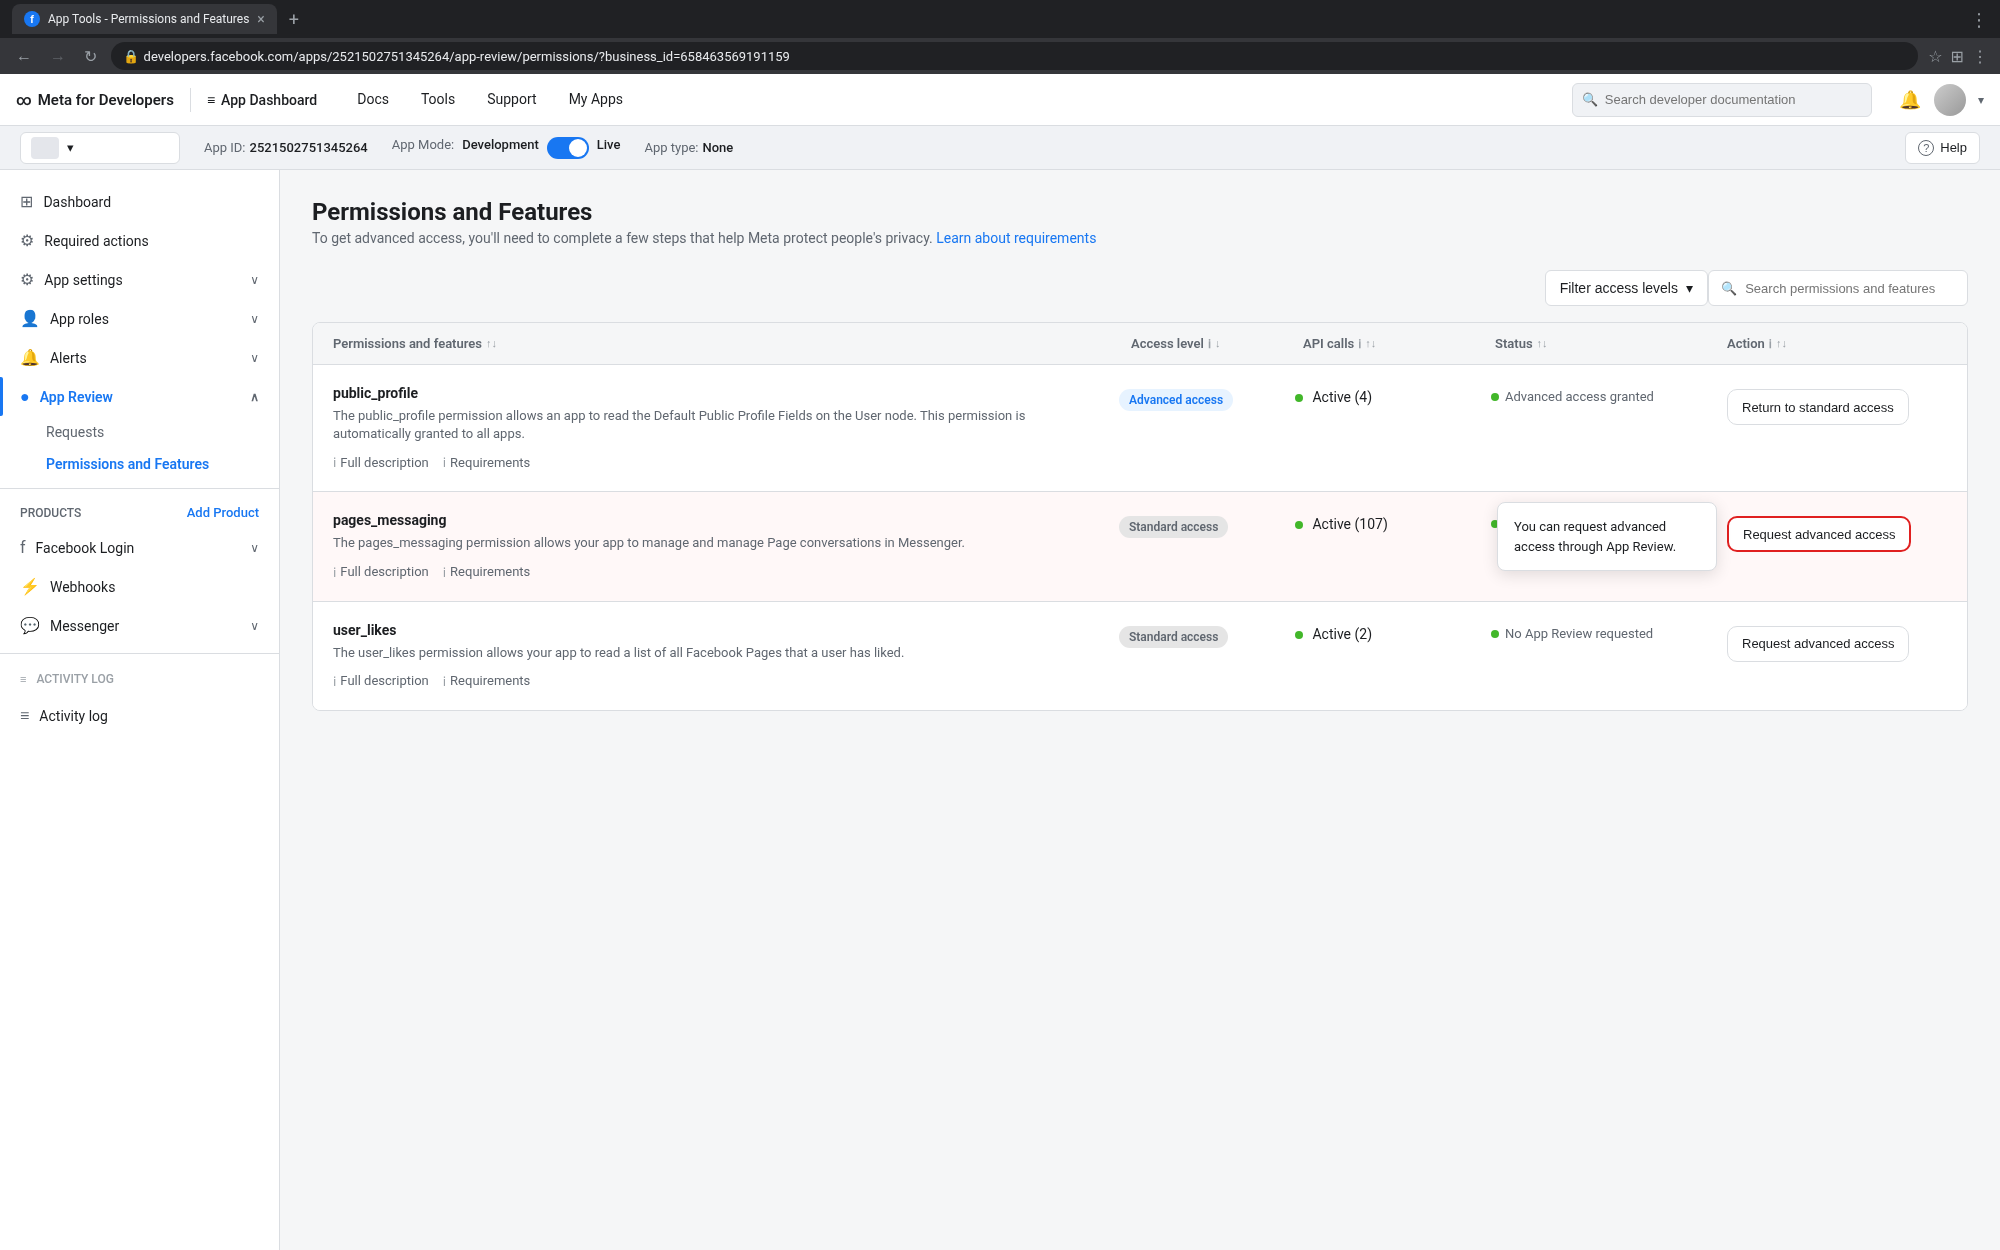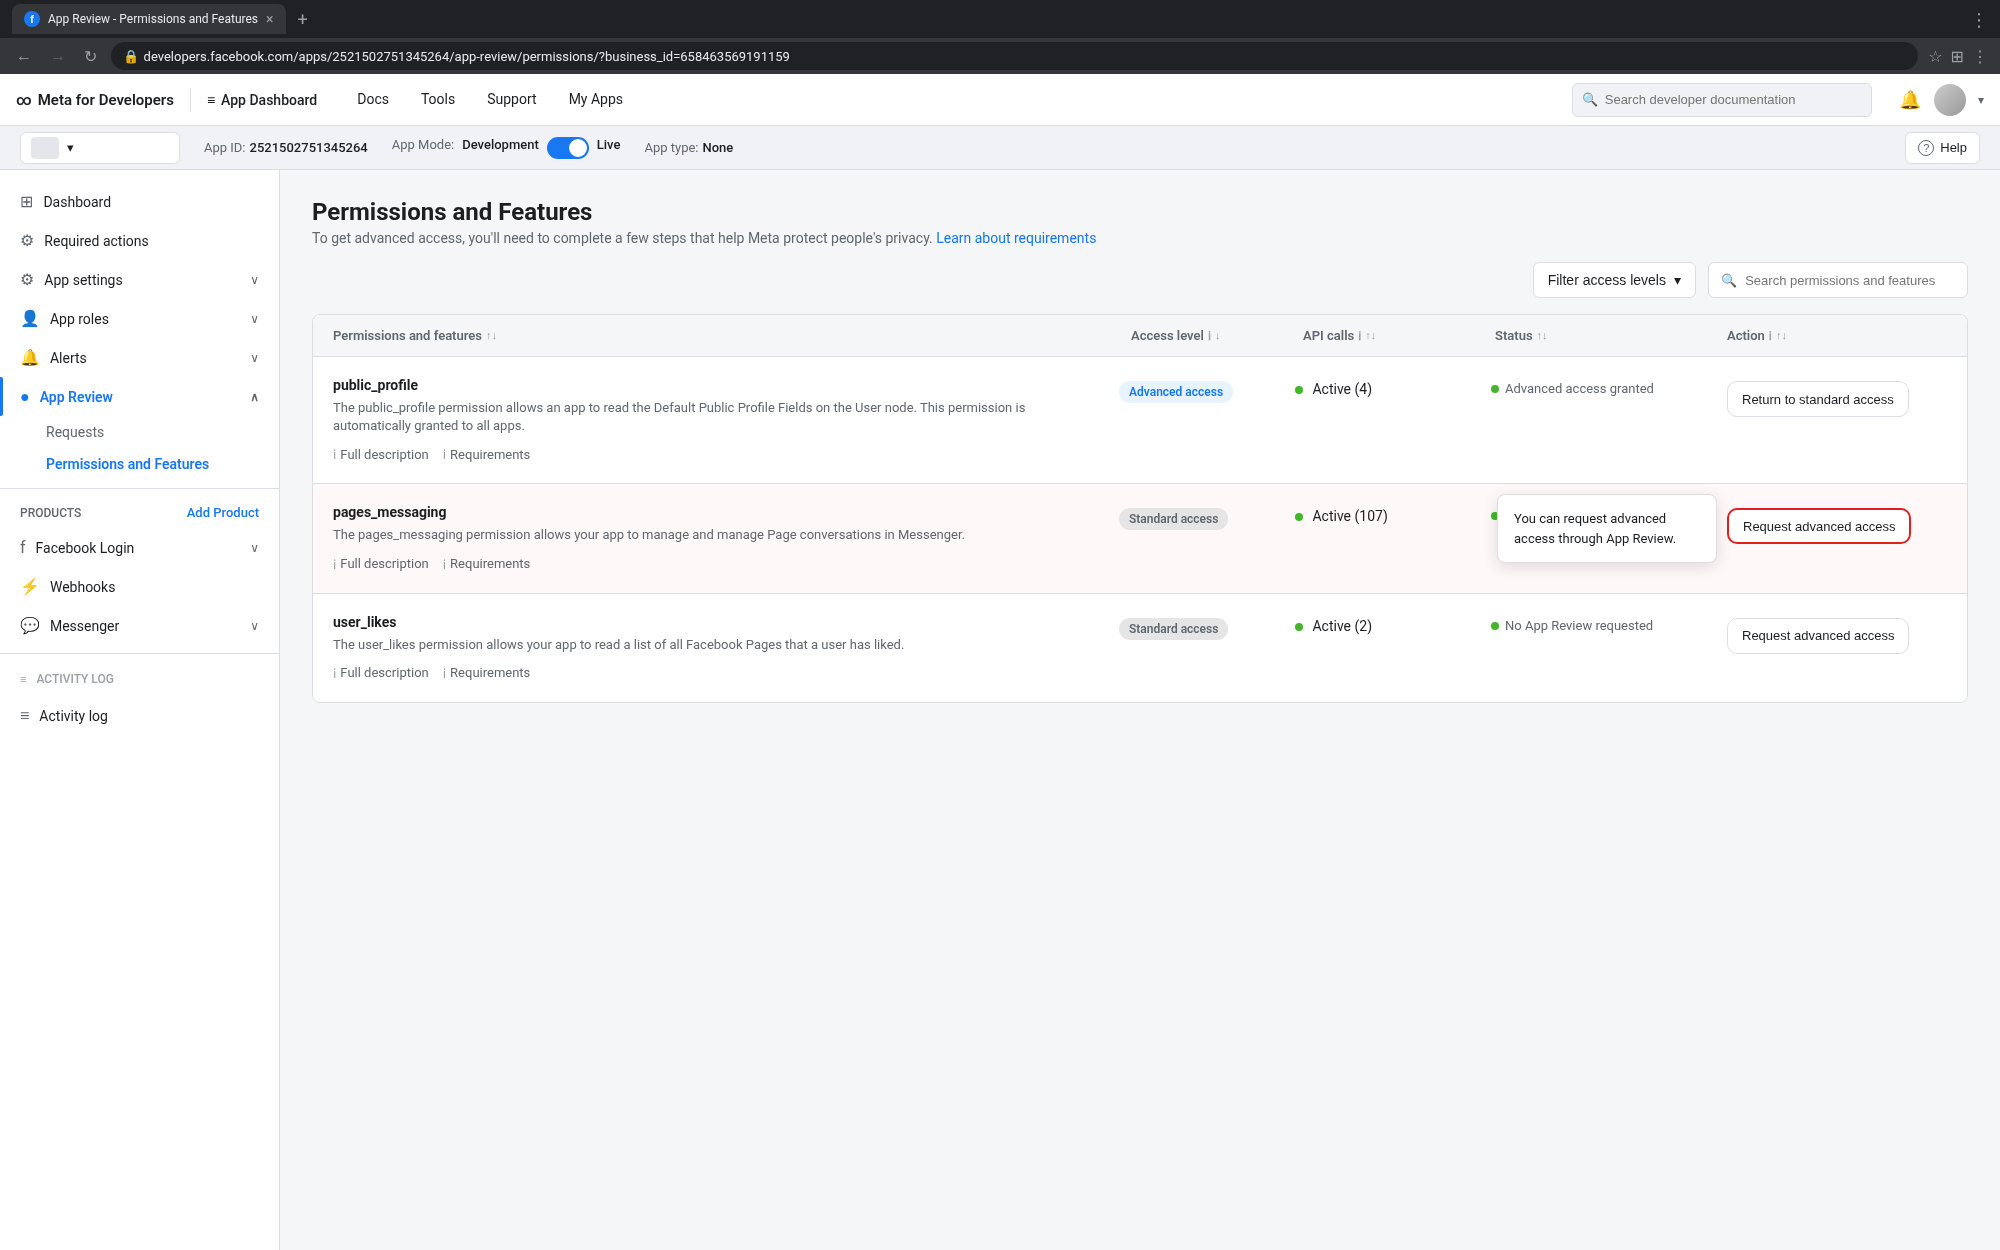--- a/index.html
+++ b/index.html
@@ -214,27 +214,26 @@
     .add-product-link { font-size: 13px; color: #1877f2; cursor: pointer; font-weight: 500; }
 
     
     .content {
       flex: 1;
       overflow-y: auto;
       padding: 28px 32px;
       background: #f5f6f7;
     }
     .page-title { font-size: 24px; font-weight: 700; color: #1c1e21; margin-bottom: 4px; }
-    .page-subtitle { font-size: 14px; color: #606770; margin-bottom: 16px; }
+    .page-subtitle { font-size: 14px; color: #606770; margin-bottom: 24px; }
     .page-subtitle a { color: #1877f2; text-decoration: none; }
 
     .filters-bar {
       display: flex;
       align-items: center;
-      gap: 12px;
       margin-bottom: 16px;
       justify-content: flex-end;
     }
     .filter-btn {
       background: #fff;
       border: 1px solid #dadde1;
       border-radius: 6px;
       height: 36px;
       display: flex;
       align-items: center;
@@ -356,21 +355,21 @@
     .action-cell { padding-top: 4px; position: relative; }
   </style>
 </head>
 <body>
 
 <div class="browser-bar">
   <div class="browser-tab">
     <div class="browser-tab-favicon">
       <span>f</span>
     </div>
-    <span class="browser-tab-title">App Review - Permissions and Features</span>
+    <span class="browser-tab-title">App Tools - Permissions and Features</span>
     <span class="browser-tab-close">×</span>
   </div>
   <span class="browser-new-tab">+</span>
   <span class="browser-dots">⋮</span>
 </div>
 
 <div class="browser-address-bar">
   <button class="nav-btn">←</button>
   <button class="nav-btn" disabled="">→</button>
   <button class="nav-btn">↻</button>

